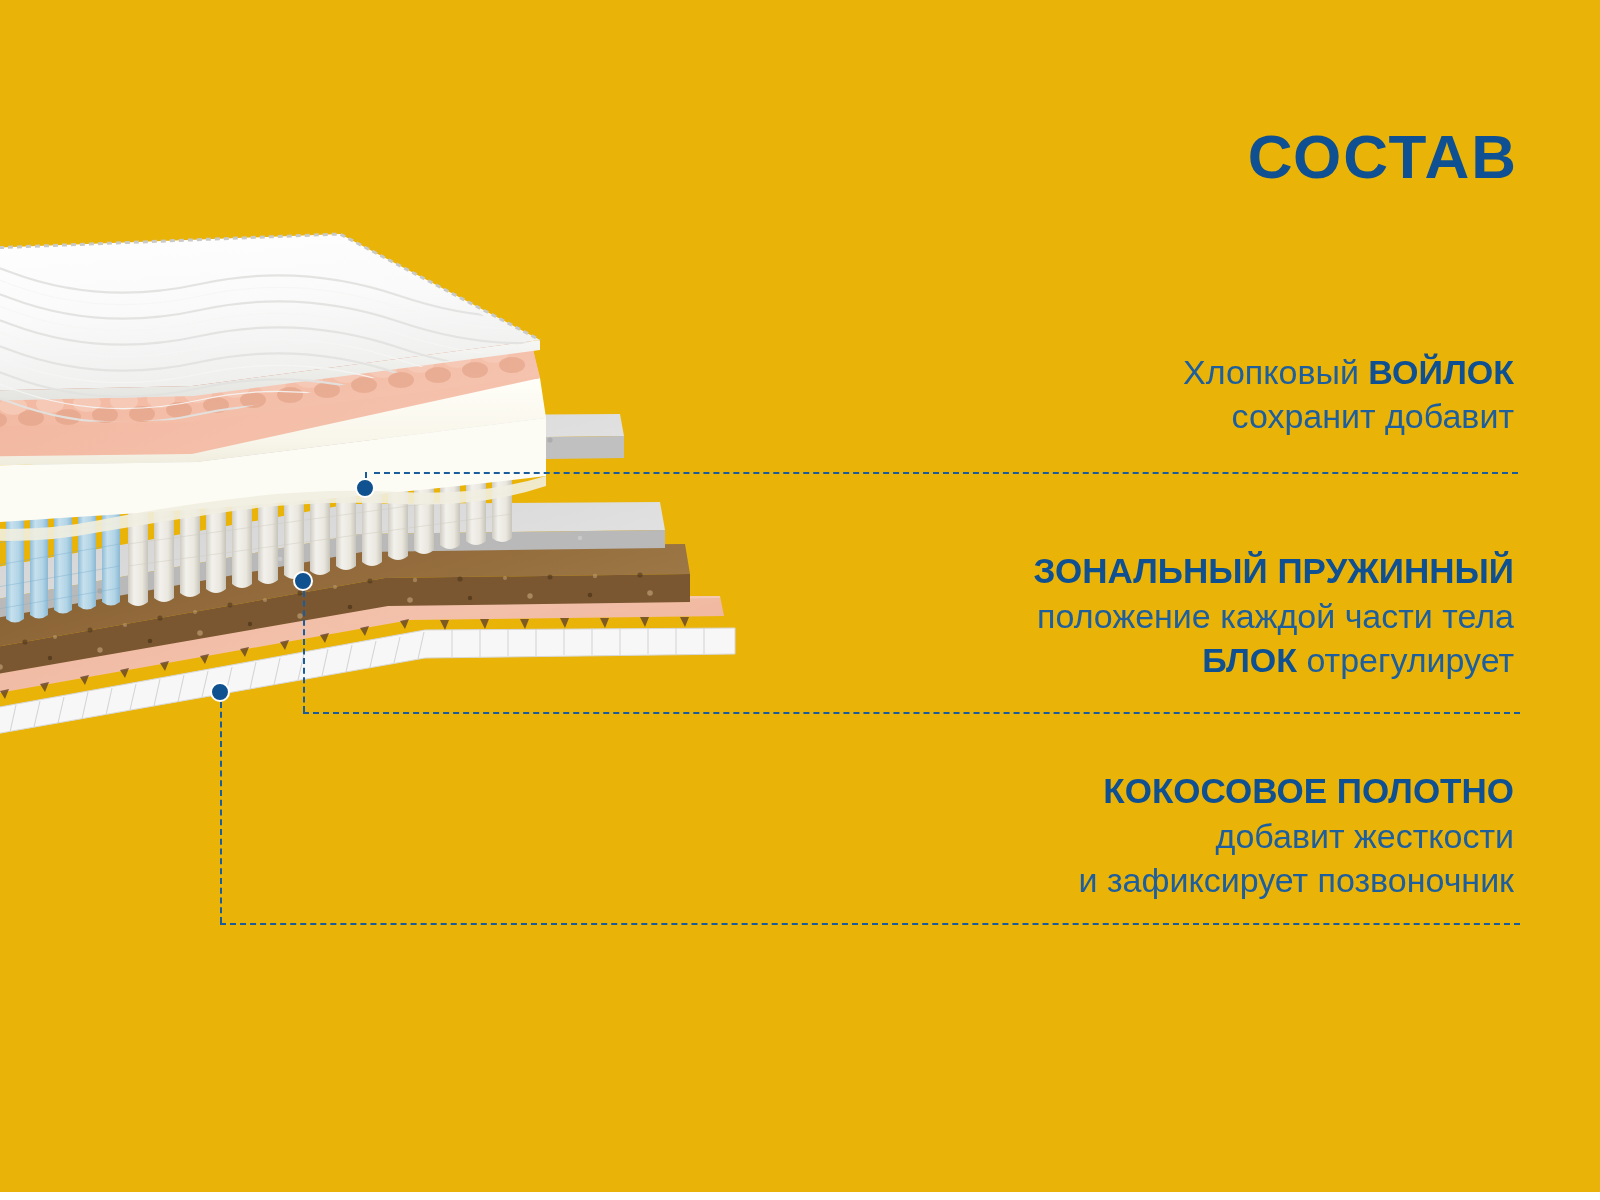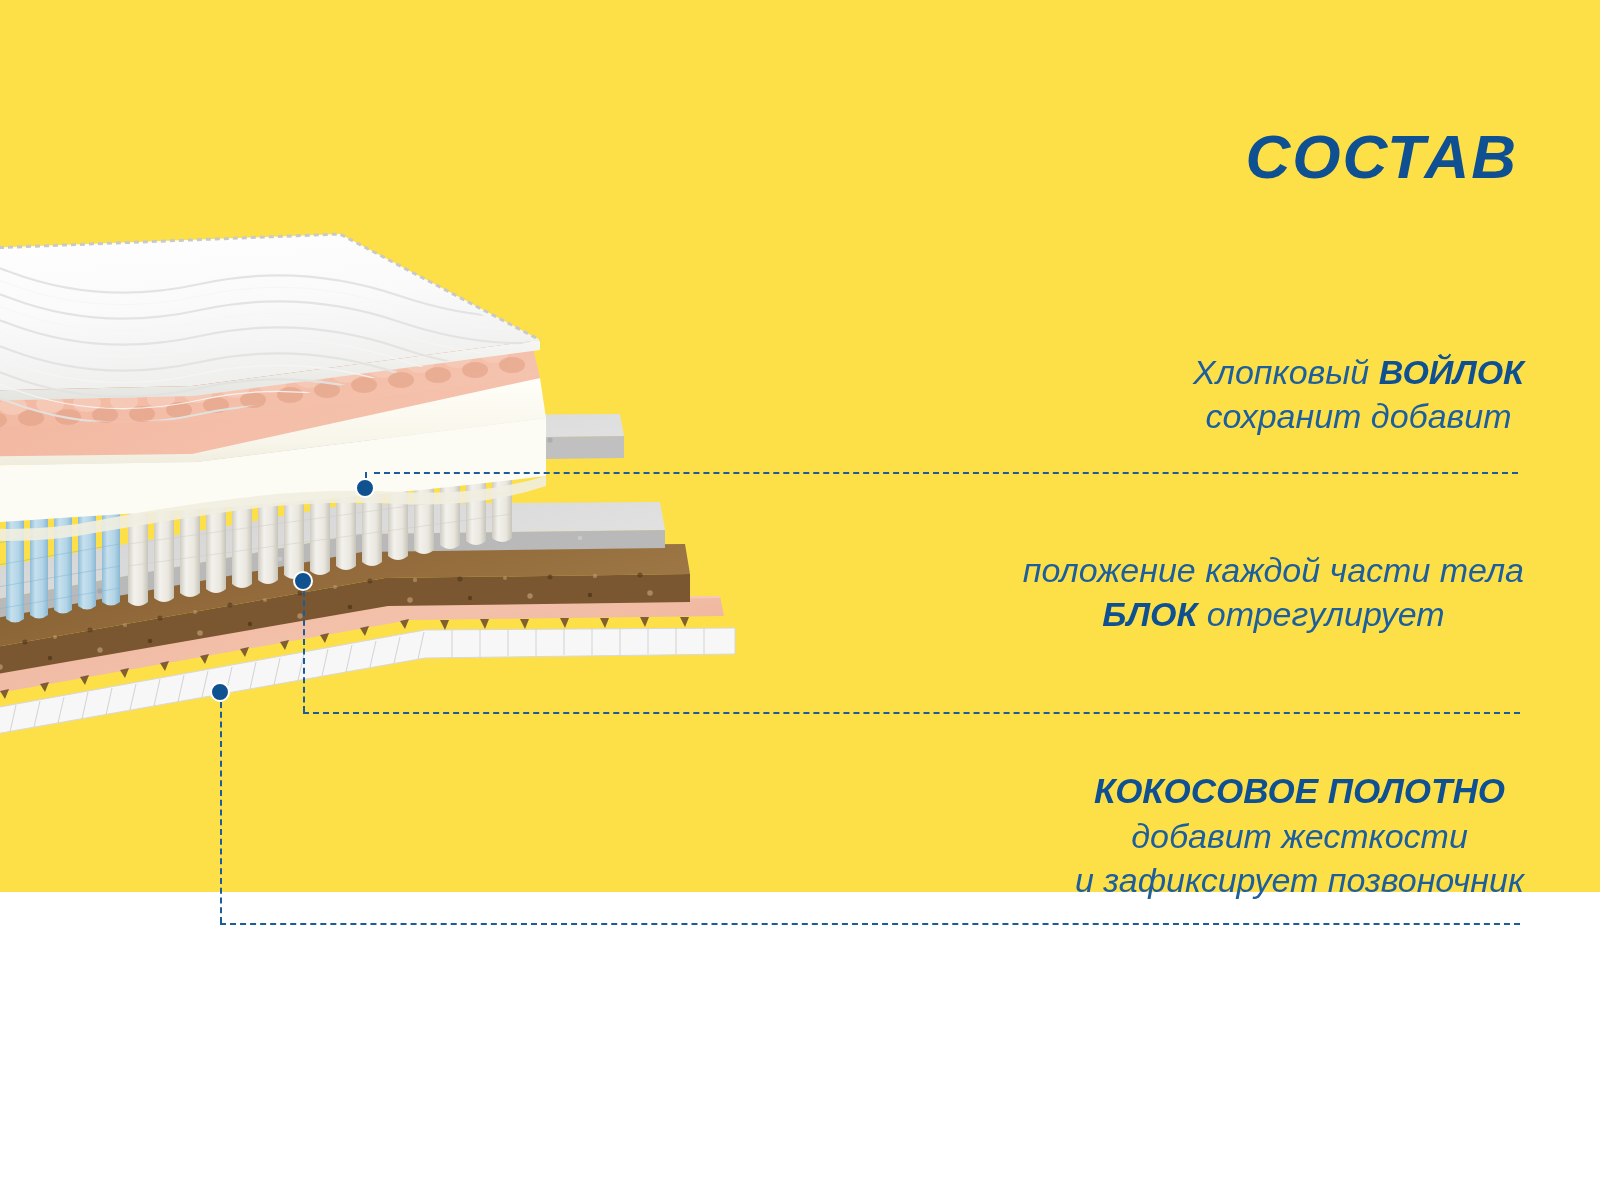--- a/index.html
+++ b/index.html
@@ -4,43 +4,42 @@
 <style>
   * { box-sizing: border-box; margin: 0; padding: 0; }
   html, body {
     width: 1600px; height: 1200px;
     background: #ffffff;
     font-family: "Liberation Sans", sans-serif;
     overflow: hidden;
   }
   #page {
     position: relative;
-    width: 1600px; height: 892px;
-    background: #fde047;
-    font-style: italic;
+    width: 1600px; height: 1192px;
+    background: #eab308;
   }
 
   
   .title {
     position: absolute;
     right: 82px;
     top: 126px;
     font-size: 62px;
     font-weight: 700;
     letter-spacing: 2px;
     color: #0e5091;
     text-align: right;
     line-height: 1.0;
   }
 
   
   .label-block {
     position: absolute;
-    right: 76px;
-    text-align: center;
+    right: 86px;
+    text-align: right;
     color: #1c5e9e;
     line-height: 1.30;
   }
   .label-block .ln { display: block; white-space: nowrap; }
   .label-block .reg { font-weight: 300; }
   .label-block .bold { font-weight: 700; color: #0e5091; }
 
   #label-felt   { top: 350px;  font-size: 34px; }
   #label-spring { top: 548px;  font-size: 34px; }
   #label-coir   { top: 768px;  font-size: 34px; margin-left: 28px; }
@@ -457,20 +456,21 @@
   <div class="dash-v" style="left:220px; top:702px; height:221px;"></div>
   <div class="dash-h" style="left:220px; top:923px; width:1300px;"></div>
   <div class="dot" style="left:210px; top:682px;"></div>
 
   <div class="label-block" id="label-felt">
     <span class="ln"><span class="reg">Хлопковый </span><span class="bold">ВОЙЛОК</span></span>
     <span class="ln reg">сохранит добавит</span>
   </div>
 
   <div class="label-block" id="label-spring">
+    <span class="ln l1 bold">ЗОНАЛЬНЫЙ ПРУЖИННЫЙ</span>
     <span class="ln reg">положение каждой части тела</span>
     <span class="ln"><span class="bold">БЛОК</span><span class="reg"> отрегулирует</span></span>
   </div>
 
   <div class="label-block" id="label-coir">
     <span class="ln l1 bold">КОКОСОВОЕ ПОЛОТНО</span>
     <span class="ln reg">добавит жесткости</span>
     <span class="ln reg">и зафиксирует позвоночник</span>
   </div>
 

